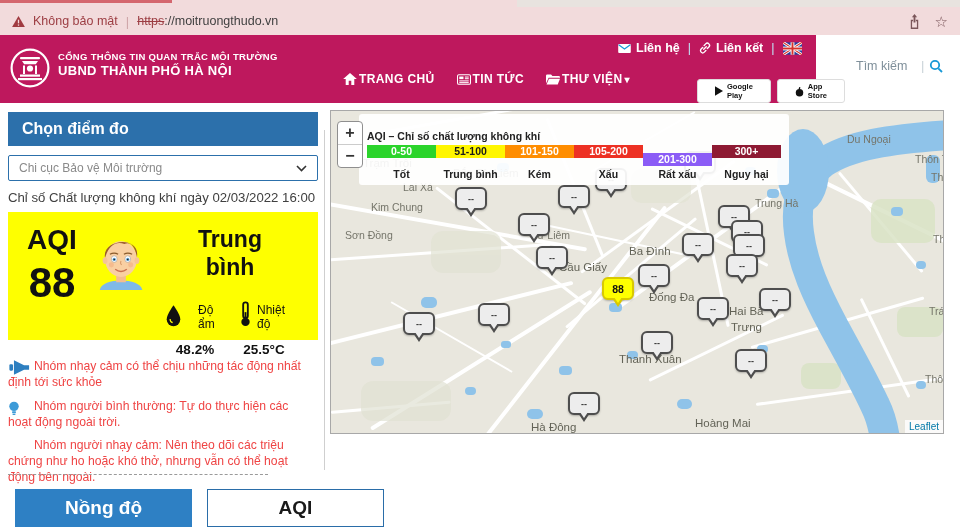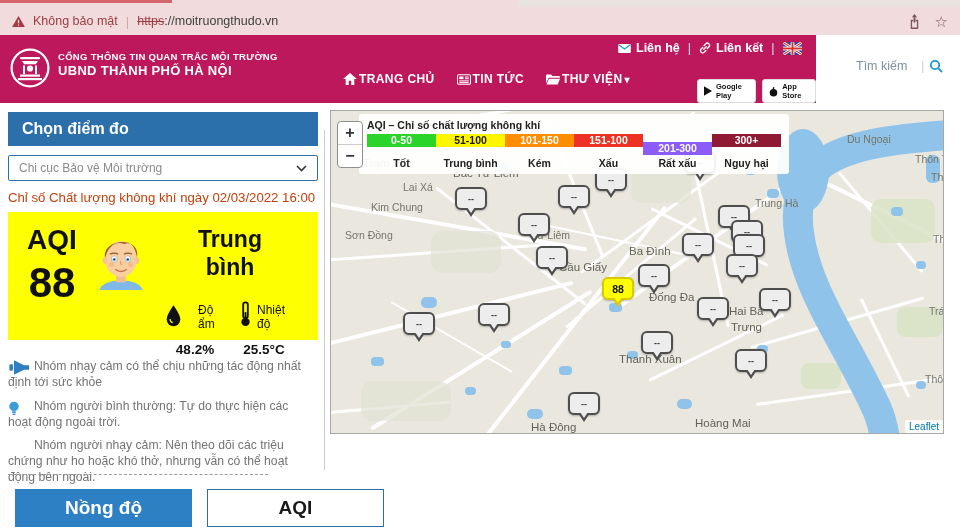--- a/index.html
+++ b/index.html
@@ -29,54 +29,54 @@
   .toplinks{position:absolute;left:618px;top:6px;display:flex;align-items:center;gap:8px;
             font-size:12.5px;font-weight:bold;}
   .tl-item{display:flex;align-items:center;gap:5px;cursor:pointer;}
   .tl-sep{color:#bfe3f5;font-weight:normal;}
   .main-nav{position:absolute;left:343px;top:37px;display:flex;gap:22px;font-size:12px;
             font-weight:bold;letter-spacing:.4px;}
   .nav-item{display:flex;align-items:center;gap:2px;cursor:pointer;}
   .nav-caret{font-size:10px;}
   .badges{position:absolute;left:697px;top:44px;display:flex;gap:6px;}
   .badge{display:flex;align-items:center;gap:4px;background:#fff;border:1px solid #ddd;
-         border-radius:3px;padding:2px 6px;color:#111;font-size:7.5px;font-weight:bold;cursor:pointer;}
+         border-radius:3px;padding:2px 17px;color:#111;font-size:7.5px;font-weight:bold;cursor:pointer;}
   .search{position:absolute;left:845px;top:16px;width:108px;height:29px;background:#fff;
           border-radius:15px;display:flex;align-items:center;gap:5px;padding:0 9px;box-sizing:border-box;}
   .search-input{border:none;outline:none;width:58px;font-size:12.5px;color:#555;background:transparent;
                 font-family:"Liberation Sans",sans-serif;}
   .search-input::placeholder{color:#7f8f9a;}
   .s-sep{color:#c9d2d8;font-size:13px;}
   .s-icon{cursor:pointer;display:flex;}
 
   
   .left-panel{position:absolute;left:8px;top:112px;width:310px;height:378px;}
   .panel-header{height:34px;line-height:34px;background:#2c70ab;color:#fff;font-size:16px;
                 font-weight:bold;padding-left:14px;}
   .dropdown{margin-top:9px;height:26px;border:1px solid #2c70ab;border-radius:2px;background:#fff;
             display:flex;align-items:center;justify-content:space-between;padding:0 10px;
             font-size:12px;color:#8a8a8a;cursor:pointer;box-sizing:border-box;}
-  .date-line{margin-top:9px;font-size:13.2px;color:#c2410c;}
+  .date-line{margin-top:9px;font-size:13.2px;color:#404040;}
   .aqi-box{position:relative;margin-top:7px;height:128px;background:#feff00;}
   .aqi-col{position:absolute;left:6px;top:14px;width:76px;text-align:center;color:#111;}
   .aqi-label{font-size:28px;font-weight:bold;line-height:1;}
   .aqi-value{font-size:42px;font-weight:bold;line-height:1;margin-top:8px;}
   .face{position:absolute;left:84px;top:20px;}
   .aqi-cat{position:absolute;left:180px;top:14px;width:84px;text-align:center;font-size:23px;
            font-weight:bold;color:#111;line-height:1.2;}
   .hum-icon{position:absolute;left:157px;top:92px;}
   .hum-label{position:absolute;left:190px;top:91px;width:30px;font-size:12px;line-height:1.2;color:#111;}
   .temp-icon{position:absolute;left:231px;top:89px;}
   .temp-label{position:absolute;left:249px;top:91px;width:42px;font-size:12px;line-height:1.2;color:#111;}
   .hum-val{position:absolute;left:164px;top:230px;width:46px;text-align:center;font-size:13.5px;
            font-weight:bold;color:#111;}
   .temp-val{position:absolute;left:230px;top:230px;width:52px;text-align:center;font-size:13.5px;
             font-weight:bold;color:#111;}
   .advisories{position:absolute;left:0;top:247px;width:303px;}
-  .advisory{position:relative;margin-bottom:8px;color:#737373;font-size:12.2px;line-height:1.3;}
+  .advisory{position:relative;margin-bottom:8px;color:#ef4444;font-size:12.2px;line-height:1.3;}
   .advisory p{margin:0;text-indent:26px;}
   .adv-icon{position:absolute;left:0;top:1px;}
   .v-divider{position:absolute;left:324px;top:130px;width:1px;height:340px;background:#cfcfcf;}
   .dashed-line{position:absolute;left:8px;top:474px;width:260px;border-top:1px dashed #9a9a9a;}
   .btn-primary{position:absolute;left:15px;top:489px;width:177px;height:38px;background:#2e80c4;
                color:#fff;font-size:19px;font-weight:bold;border:none;cursor:pointer;
                font-family:"Liberation Sans",sans-serif;}
   .btn-outline{position:absolute;left:207px;top:489px;width:177px;height:38px;background:#fff;
                color:#1a1a1a;font-size:19px;font-weight:bold;border:1.5px solid #2a6da8;cursor:pointer;
                font-family:"Liberation Sans",sans-serif;}
@@ -96,21 +96,21 @@
           justify-content:center;font-size:9px;font-weight:bold;color:#3a3a3a;
           box-shadow:0 1px 2px rgba(0,0,0,.25);cursor:pointer;}
   .marker::before{content:"";position:absolute;left:50%;bottom:-9px;margin-left:-6px;width:0;height:0;
           border-left:6px solid transparent;border-right:6px solid transparent;border-top:9px solid #4e4e4e;}
   .marker::after{content:"";position:absolute;left:50%;bottom:-5px;margin-left:-4px;width:0;height:0;
           border-left:4px solid transparent;border-right:4px solid transparent;border-top:6px solid #ededed;}
   .marker.m-yellow{background:#feff00;border-color:#d9c900;color:#111;font-size:10.5px;}
   .marker.m-yellow::before{border-top-color:#d9c900;}
   .marker.m-yellow::after{border-top-color:#feff00;}
   .legend{position:absolute;left:28px;top:3px;z-index:10;background:rgba(255,255,255,.93);
-          border-radius:3px;padding:5px 8px 5px;}
+          border-radius:3px;padding:16px 8px 5px;}
   .legend-title{font-size:10.5px;font-weight:bold;color:#222;margin-bottom:3px;}
   .legend-bar{display:flex;}
   .legend-cell{width:69px;height:13px;font-size:10.5px;font-weight:bold;text-align:center;line-height:13px;}
   .legend-labels{display:flex;}
   .legend-lab{width:69px;font-size:10.5px;font-weight:bold;color:#222;text-align:center;margin-top:2px;}
   .zoomctl{position:absolute;left:6px;top:10px;z-index:11;width:24px;border:1px solid #8f8f8f;
            border-radius:4px;background:#fff;overflow:hidden;}
   .zbtn{width:24px;height:22px;text-align:center;line-height:22px;font-size:16px;font-weight:bold;
         color:#333;cursor:pointer;}
   .zb2{border-top:1px solid #ccc;}
@@ -454,21 +454,21 @@
         <div class="marker" style="left: 404px; top: 238px;">--</div>
         <div class="marker" style="left: 237px; top: 281px;">--</div>
         <div class="marker m-yellow" style="left: 271px; top: 166px;">88</div>
       </div>
     <div class="legend">
       <div class="legend-title">AQI – Chỉ số chất lượng không khí</div>
       <div class="legend-bar">
           <div class="legend-cell" style="background: rgb(43, 212, 43); color: rgb(255, 255, 255);">0-50</div>
           <div class="legend-cell" style="background: rgb(255, 246, 0); color: rgb(26, 26, 26);">51-100</div>
           <div class="legend-cell" style="background: rgb(255, 141, 0); color: rgb(255, 255, 255);">101-150</div>
-          <div class="legend-cell" style="background: rgb(237, 49, 36); color: rgb(255, 255, 255);">151-100</div>
+          <div class="legend-cell" style="background: rgb(237, 49, 36); color: rgb(255, 255, 255);">105-200</div>
           <div class="legend-cell" style="background: #8b5cf6; color: rgb(255, 255, 255); margin-top: 8px;">201-300</div>
           <div class="legend-cell" style="background: rgb(142, 26, 51); color: rgb(255, 255, 255);">300+</div>
         </div>
       <div class="legend-labels">
           <div class="legend-lab">Tốt</div>
           <div class="legend-lab">Trung bình</div>
           <div class="legend-lab">Kém</div>
           <div class="legend-lab">Xấu</div>
           <div class="legend-lab">Rất xấu</div>
           <div class="legend-lab">Nguy hại</div>

